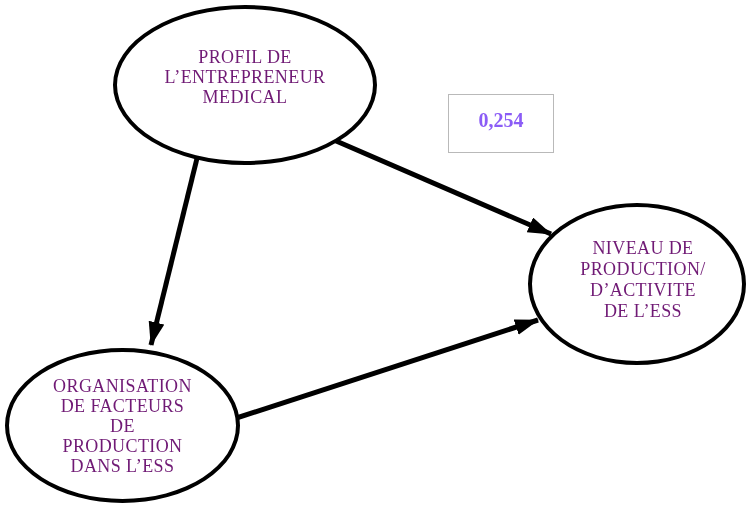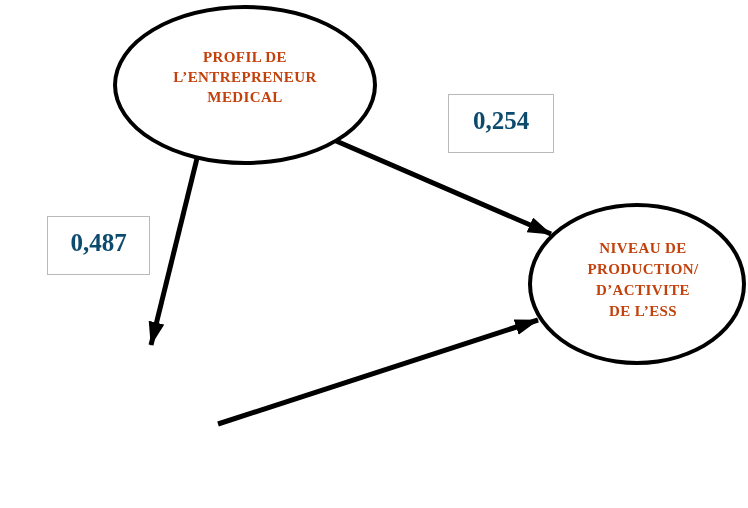--- a/index.html
+++ b/index.html
@@ -20,45 +20,45 @@
   .node {
     position: absolute;
     border: 4px solid #000000;
     border-radius: 50%;
     background: #ffffff;
     display: flex;
     align-items: center;
     justify-content: center;
   }
   .node-label {
-    font-weight: bold;
-    font-size: 15px;
+    font-weight: normal;
+    font-size: 18px;
     line-height: 20px;
     letter-spacing: 0.4px;
-    color: #c2410c;
+    color: #701a75;
     text-align: center;
     white-space: pre-line;
   }
   .node-profil { left: 113px; top: 5px; width: 264px; height: 160px; }
   .node-profil .node-label { padding-bottom: 16px; }
   .node-organisation { left: 5px; top: 348px; width: 235px; height: 155px; }
   .node-niveau { left: 528px; top: 203px; width: 218px; height: 162px; }
   .node-niveau .node-label { padding-bottom: 8px; line-height: 21px; margin-left: 12px; }
   .coef-box {
     position: absolute;
     border: 1px solid #b9b9b9;
     background: #ffffff;
     display: flex;
     align-items: center;
     justify-content: center;
   }
   .coef-label {
     font-weight: bold;
-    font-size: 25px;
-    color: #0c4a6e;
+    font-size: 20px;
+    color: #8b5cf6;
     padding-bottom: 6px;
   }
   .coef-254 { left: 448px; top: 94px;  width: 106px; height: 59px; }
   .coef-487 { left: 47px;  top: 216px; width: 103px; height: 59px; }
   .coef-439 { left: 345px; top: 400px; width: 103px; height: 63px; }
 </style>
 </head>
 <body>
 
 <div class="canvas">
@@ -73,30 +73,34 @@
     <line x1="320" y1="134" x2="551" y2="234" stroke="#000000" stroke-width="5" marker-end="url(#ah)"></line>
     <line x1="218" y1="424" x2="538" y2="320" stroke="#000000" stroke-width="5" marker-end="url(#ah)"></line>
   </svg>
 
   <div class="node node-profil">
     <div class="node-label">PROFIL DE
 L’ENTREPRENEUR
 MEDICAL</div>
   </div>
 
+  <div class="node node-organisation">
+    <div class="node-label">ORGANISATION
+DE FACTEURS
+DE
+PRODUCTION
+DANS L’ESS</div>
+  </div>
 
   <div class="node node-niveau">
     <div class="node-label">NIVEAU DE
 PRODUCTION/
 D’ACTIVITE
 DE L’ESS</div>
   </div>
 
   <div class="coef-box coef-254">
     <span class="coef-label">0,254</span>
   </div>
 
-  <div class="coef-box coef-487">
-    <span class="coef-label">0,487</span>
-  </div>
 
 
 </div>
 
 </body></html>

